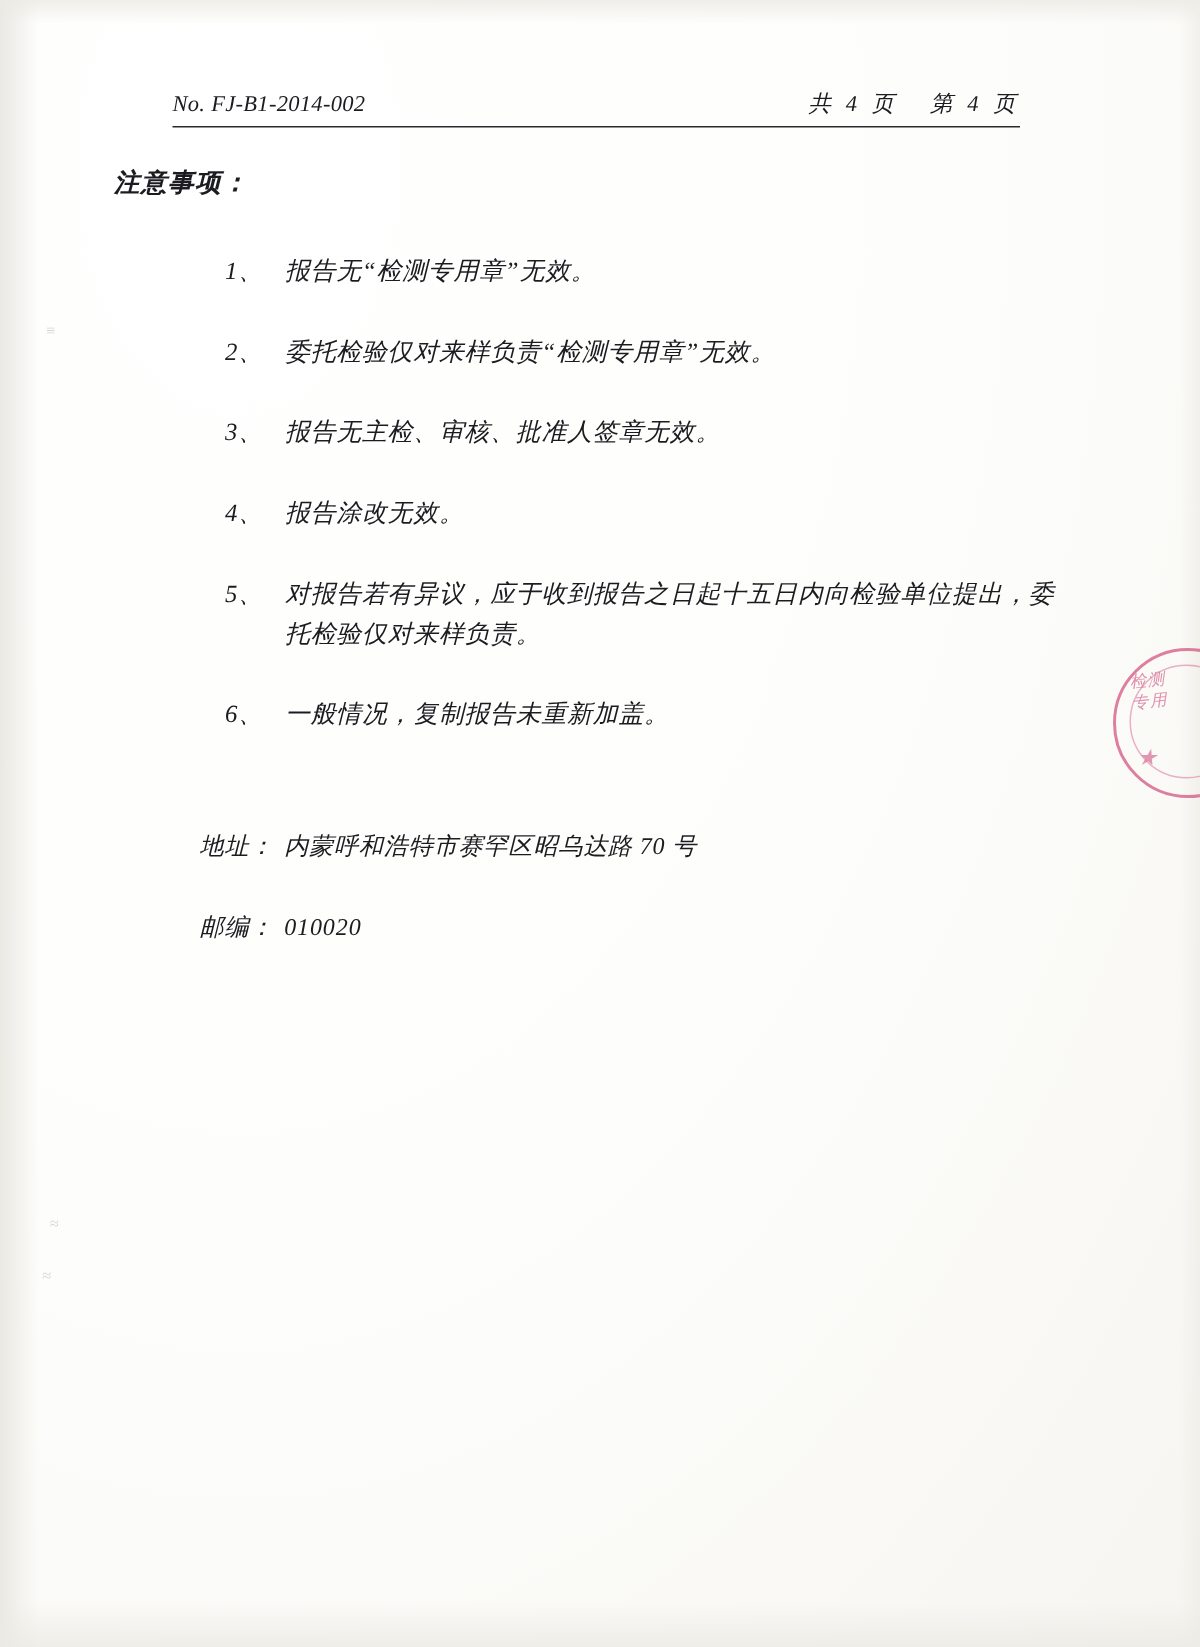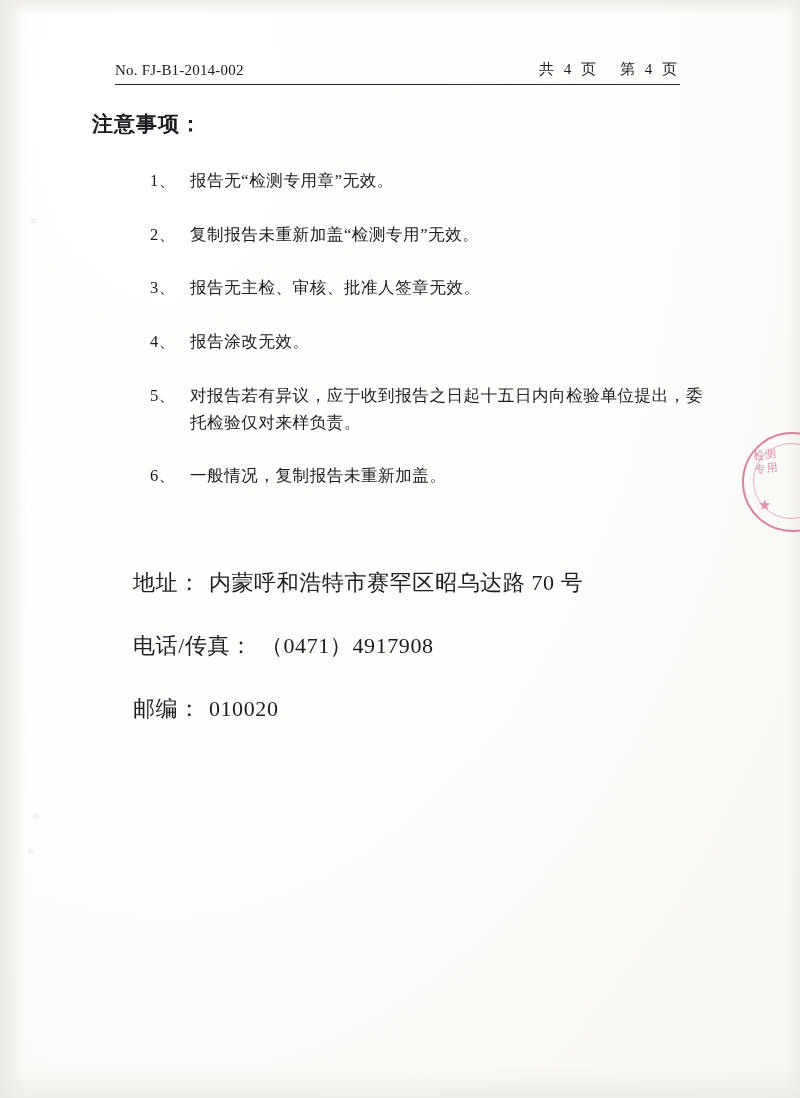--- a/index.html
+++ b/index.html
@@ -45,20 +45,21 @@
     right: 0; top: 0; bottom: 0; width: 14px;
     background: linear-gradient(to left, #eeece6 0%, rgba(255,255,255,0) 100%);
     opacity: .7;
   }
 
   .content {
     position: absolute;
     left: 0; top: 0;
     width: 800px;
     height: 1098px;
+    font-style: italic;
   }
 
   
   .doc-header {
     position: absolute;
     left: 115px;
     top: 60px;
     width: 565px;
     display: flex;
     align-items: flex-end;
@@ -75,25 +76,25 @@
     font-size: 15px;
     white-space: nowrap;
     letter-spacing: 1px;
     text-align: center;
   }
   .page-count span { margin: 0 2px; }
 
   
   .notice-title {
     position: absolute;
-    left: 92px;
+    left: 76px;
     top: 110px;
     font-family: "Liberation Sans", sans-serif;
     font-weight: bold;
-    font-size: 21px;
+    font-size: 17px;
     letter-spacing: 1px;
   }
 
   .notes {
     position: absolute;
     left: 150px;
     top: 168px;
     width: 560px;
   }
   .note-item {
@@ -117,25 +118,24 @@
     max-width: 520px;
   }
 
   .contacts {
     position: absolute;
     left: 133px;
     top: 553px;
     width: 600px;
   }
   .contact-line {
-    font-size: 22px;
+    font-size: 16px;
     letter-spacing: .6px;
     margin-bottom: 30px;
     line-height: 1.5;
-    margin-top: 13px;
   }
   .contact-line .label { margin-right: 2px; }
   .email-addr {
     text-decoration: underline;
   }
 
   
   .stamp {
     position: absolute;
     left: 742px;
@@ -215,21 +215,21 @@
 
   <div class="notice-title">注意事项：</div>
 
   <div class="notes">
     <div class="note-item">
       <div class="note-num">1、</div>
       <div class="note-text">报告无“检测专用章”无效。</div>
     </div>
     <div class="note-item">
       <div class="note-num">2、</div>
-      <div class="note-text">复制报告未重新加盖“检测专用”无效。</div>
+      <div class="note-text">委托检验仅对来样负责“检测专用章”无效。</div>
     </div>
     <div class="note-item">
       <div class="note-num">3、</div>
       <div class="note-text">报告无主检、审核、批准人签章无效。</div>
     </div>
     <div class="note-item">
       <div class="note-num">4、</div>
       <div class="note-text">报告涂改无效。</div>
     </div>
     <div class="note-item wrap">
@@ -241,24 +241,20 @@
       <div class="note-text">一般情况，复制报告未重新加盖。</div>
     </div>
   </div>
 
   <div class="contacts">
     <div class="contact-line">
       <span class="label">地址：</span>
       <span>内蒙呼和浩特市赛罕区昭乌达路 70 号</span>
     </div>
     <div class="contact-line">
-      <span class="label">电话/传真：</span>
-      <span>（0471）4917908</span>
-    </div>
-    <div class="contact-line">
       <span class="label">邮编：</span>
       <span>010020</span>
     </div>
   </div>
 
   <div class="stamp">
     <div class="stamp-inner"></div>
     <div class="stamp-text">检测专用</div>
     <div class="stamp-star">★</div>
   </div>

